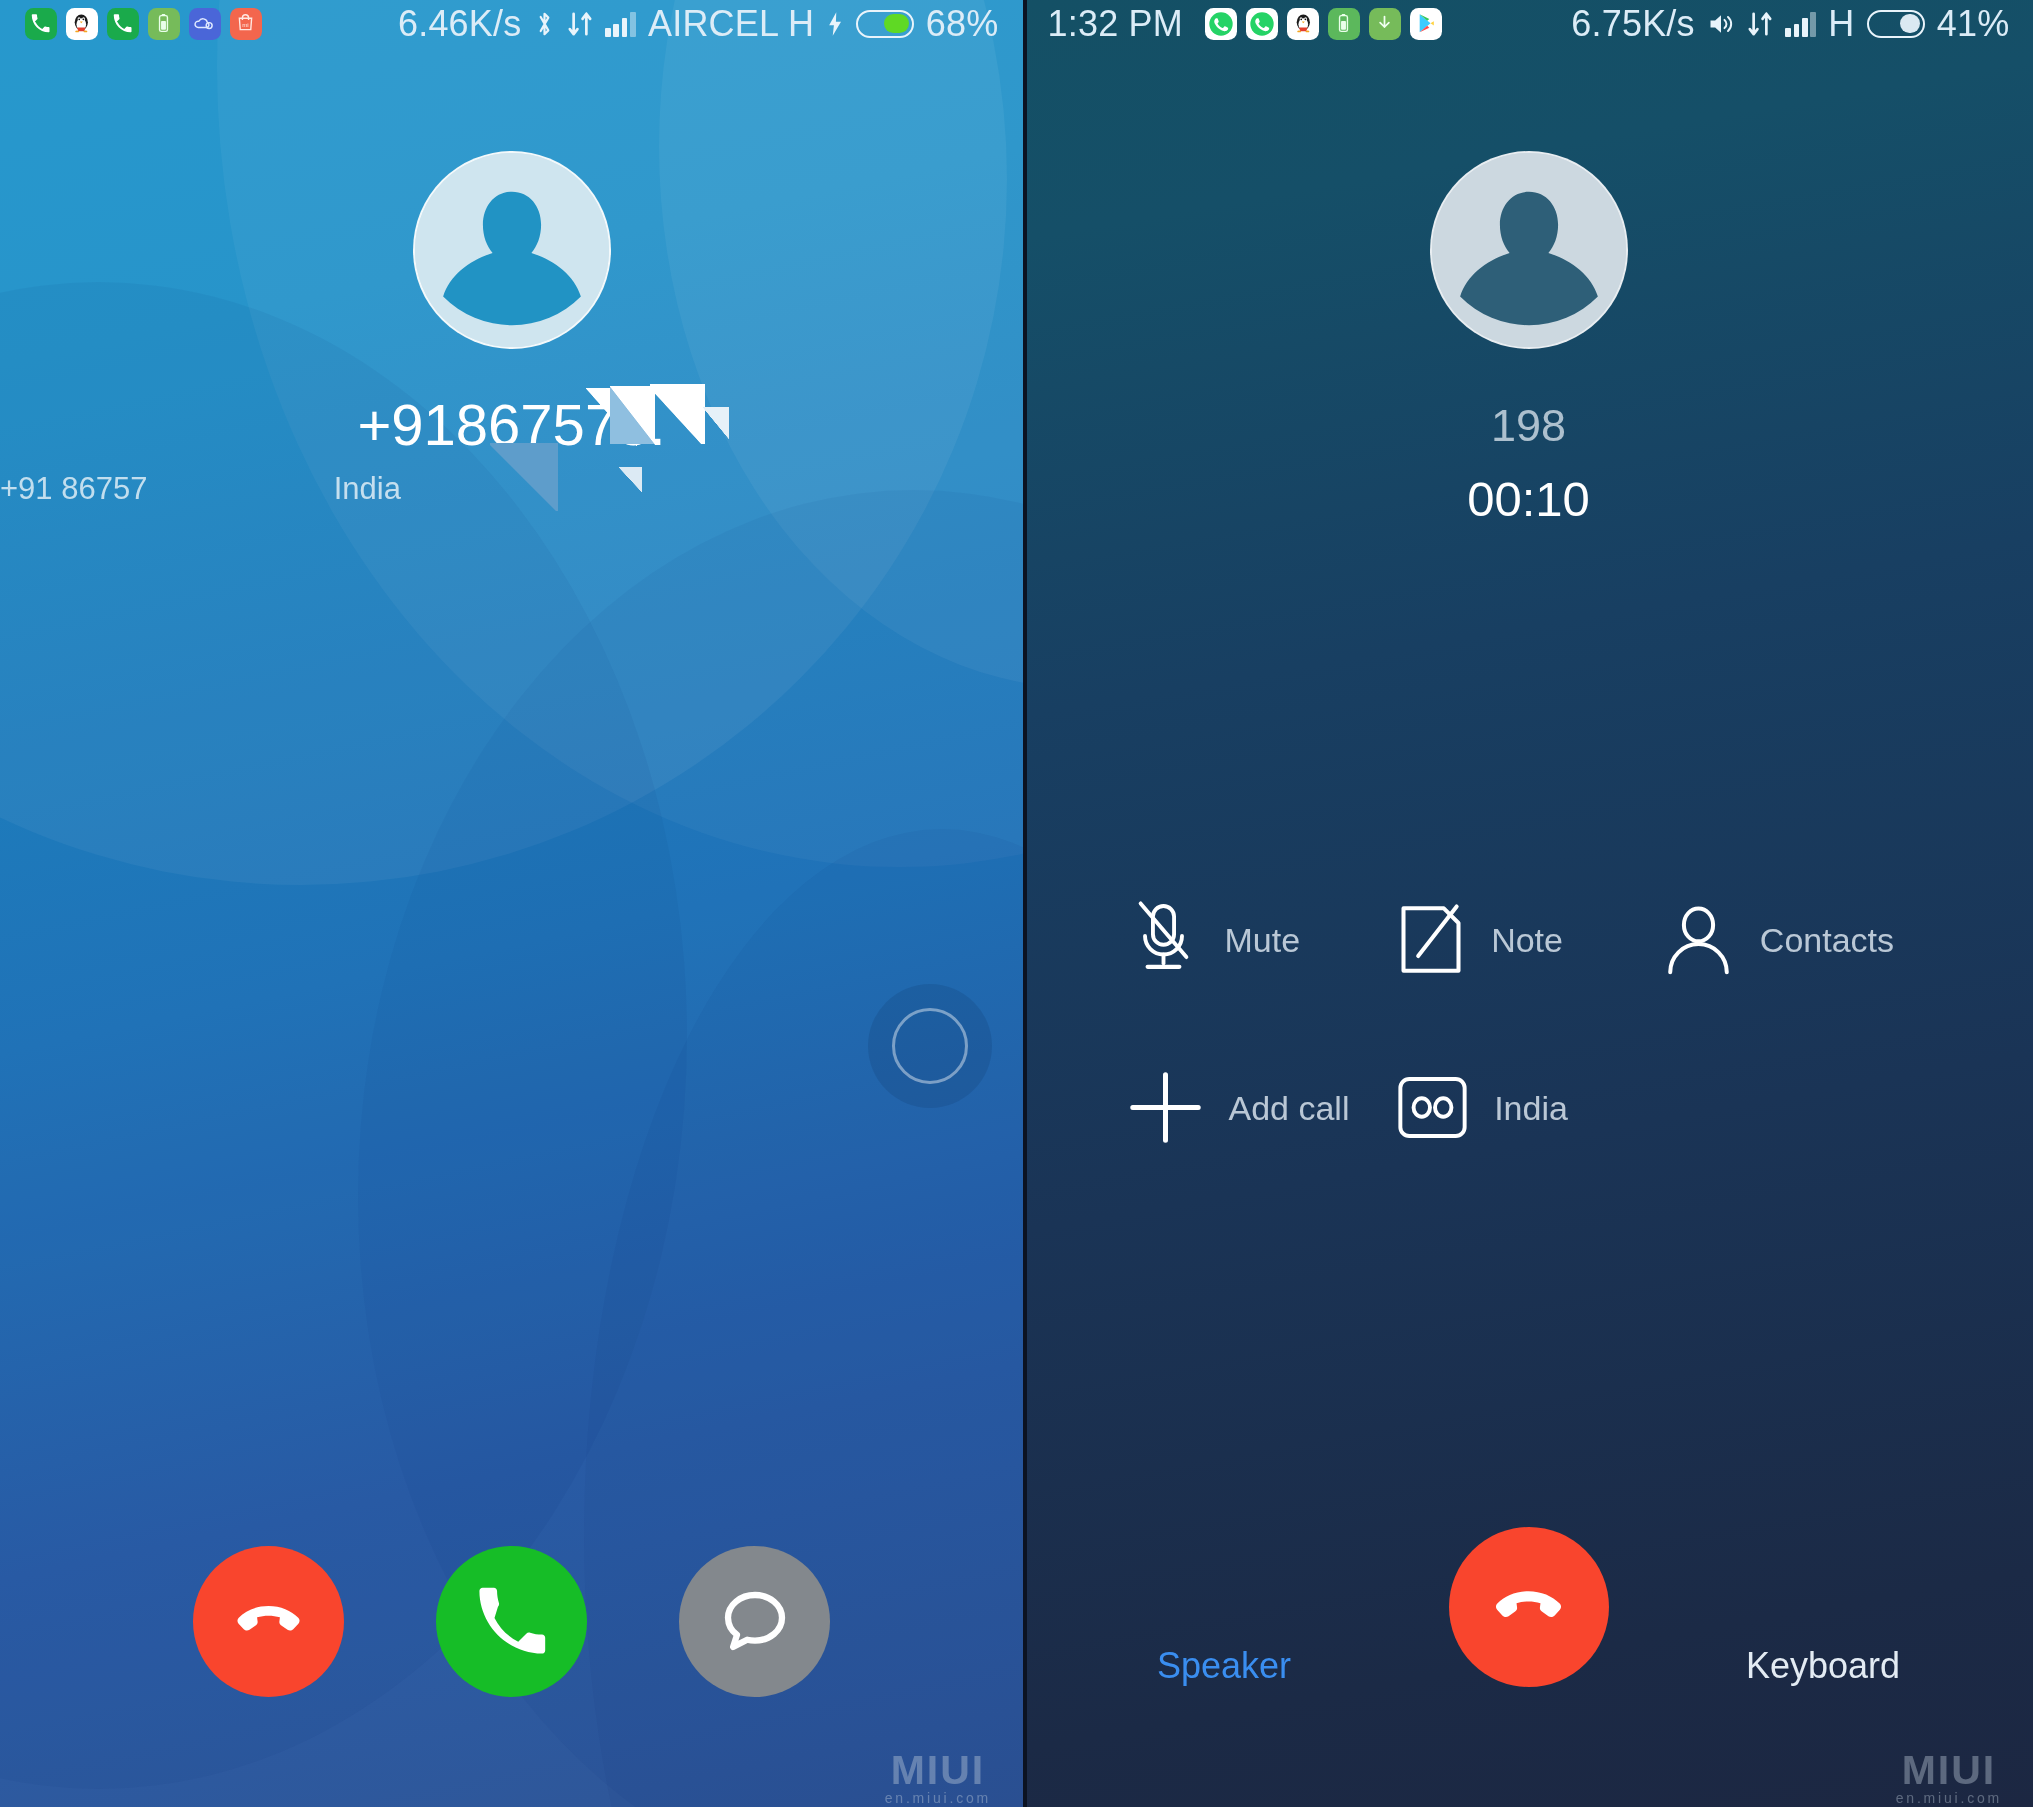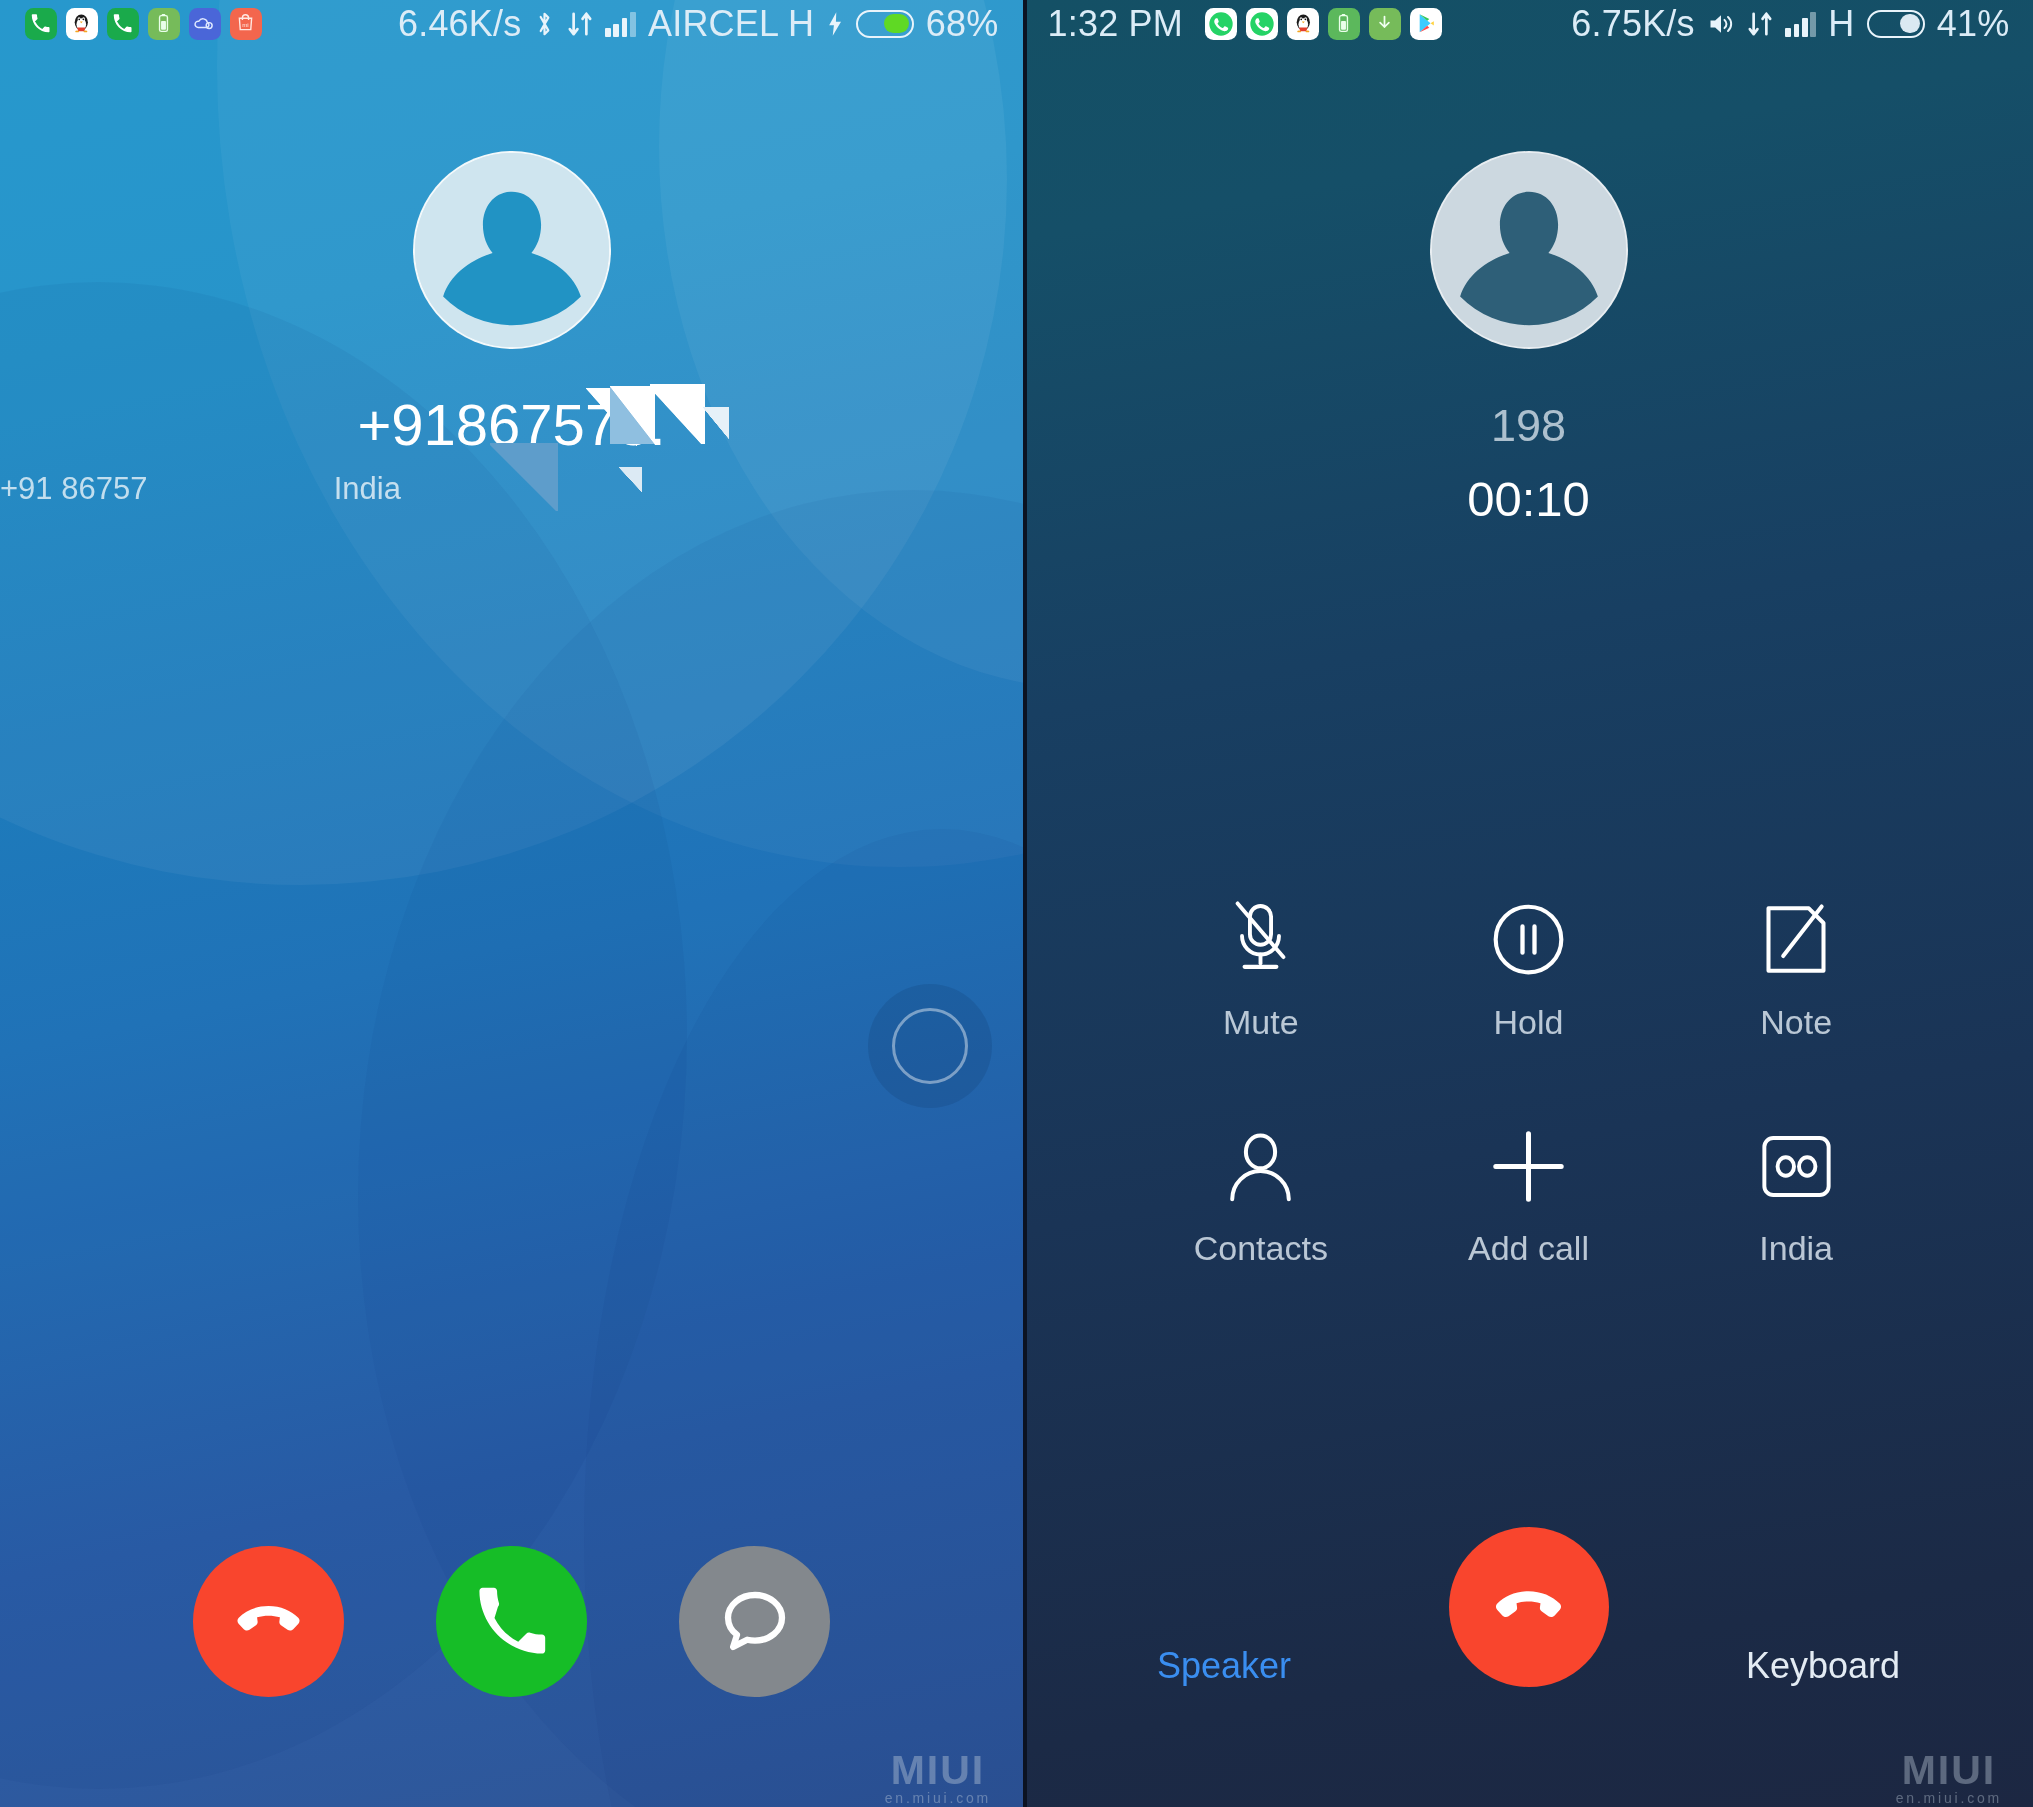--- a/index.html
+++ b/index.html
@@ -250,21 +250,20 @@
     top: 899px;
     left: 0; right: 0;
     display: grid;
     grid-template-columns: repeat(3, 1fr);
     row-gap: 87px;
     padding: 0 104px;
     box-sizing: border-box;
   }
   .opt {
     display: flex;
-    flex-direction: column;
     align-items: center;
     gap: 24.5px;
   }
   .opt .ico {
     height: 81px;
     display: flex;
     align-items: center;
     justify-content: center;
   }
   .opt .lbl {
@@ -570,29 +569,20 @@
             <rect x="14" y="4" width="12" height="22" rx="6" fill="none" stroke="#ffffff" stroke-width="2.2"></rect>
             <path d="M9.5 21c0 5.8 4.7 10.5 10.5 10.5S30.5 26.8 30.5 21" fill="none" stroke="#ffffff" stroke-width="2.2" stroke-linecap="round"></path>
             <path d="M20 31.5v5" fill="none" stroke="#ffffff" stroke-width="2.2" stroke-linecap="round"></path>
             <path d="M11 38.5h18" fill="none" stroke="#ffffff" stroke-width="2.4" stroke-linecap="round"></path>
             <path d="M7 2.5 33 33" fill="none" stroke="#ffffff" stroke-width="2.2" stroke-linecap="round"></path>
           </svg>
         </span>
         <span class="lbl">Mute</span>
       </div>
 
-      <div class="opt">
-        <span class="ico">
-          <svg width="75" height="75" viewBox="0 0 40 40">
-            <circle cx="20" cy="20" r="17.5" fill="none" stroke="#ffffff" stroke-width="2.2"></circle>
-            <path d="M16.8 13v14M23.2 13v14" fill="none" stroke="#ffffff" stroke-width="2.3" stroke-linecap="round"></path>
-          </svg>
-        </span>
-        <span class="lbl">Hold</span>
-      </div>
 
       <div class="opt">
         <span class="ico">
           <svg width="72" height="77" viewBox="0 0 38 42">
             <path d="M4 4h22l8 8v26H4z" fill="none" stroke="#ffffff" stroke-width="2.2" stroke-linejoin="round"></path>
             <path d="M12 30 33 3" fill="none" stroke="#ffffff" stroke-width="2.2" stroke-linecap="round"></path>
           </svg>
         </span>
         <span class="lbl">Note</span>
       </div>

